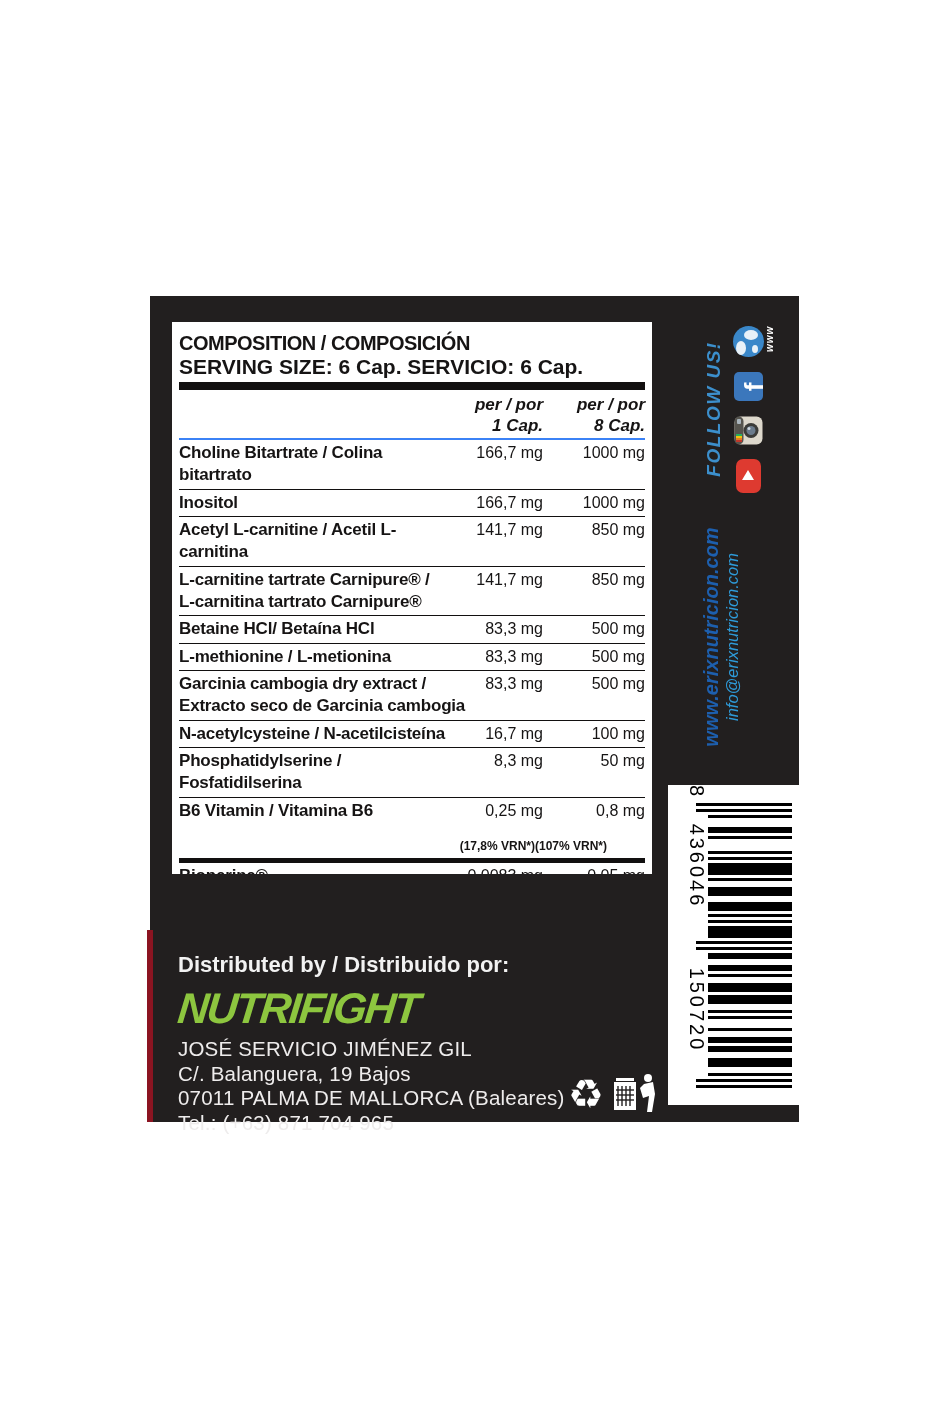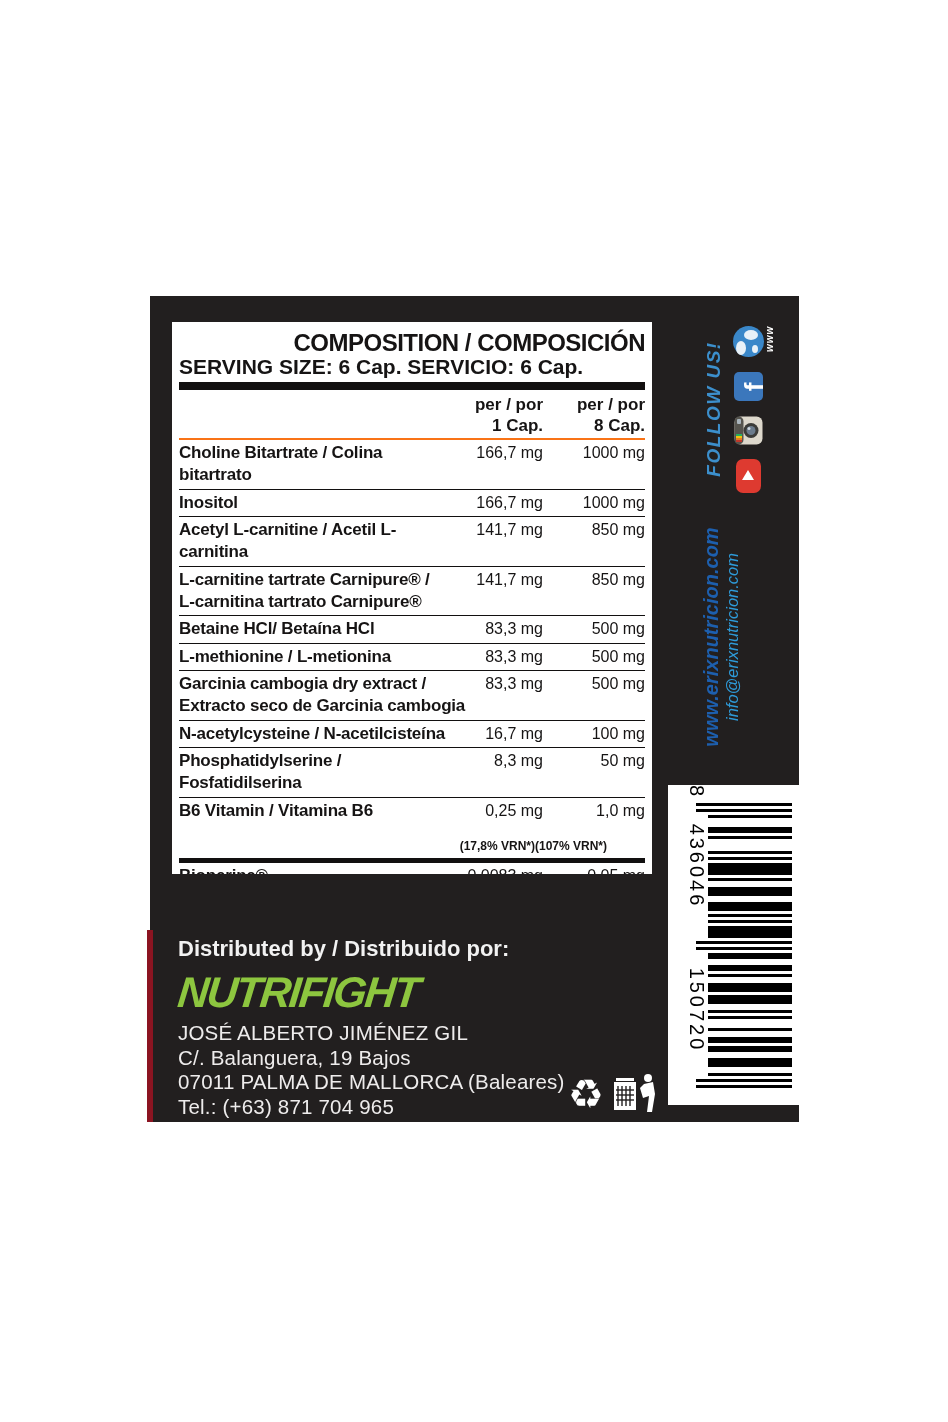--- a/index.html
+++ b/index.html
@@ -12,25 +12,25 @@
   html,body{width:948px;height:1422px;background:#ffffff;overflow:hidden;}
   body{font-family:"Liberation Sans", sans-serif;position:relative;}
 
   .label{position:absolute;left:150px;top:296px;width:649px;height:826px;background:var(--label-bg);}
 
   .red-strip{position:absolute;left:-3px;top:634px;width:6px;height:192px;background:var(--accent-red);}
 
   
   .panel{position:absolute;left:22px;top:26px;width:480px;height:552px;background:var(--panel-bg);
          color:var(--text-dark);padding:8px 7px 6px 7px;overflow:hidden;}
-  .comp-title{font-size:24px;font-weight:bold;letter-spacing:-0.5px;line-height:26px;text-align:right;}
+  .comp-title{font-size:20px;font-weight:bold;letter-spacing:-0.5px;line-height:26px;}
   .comp-serving{font-size:21px;font-weight:bold;line-height:21px;}
   .thick-bar{height:8px;background:#121010;margin-top:5px;}
   .thick-bar.mid{height:5px;margin:3px 0 0 0;}
-  .hdr-row{display:flex;justify-content:flex-end;padding:4px 0 2px 0;border-bottom:2px solid #f97316;}
+  .hdr-row{display:flex;justify-content:flex-end;padding:4px 0 2px 0;border-bottom:2px solid #3b82f6;font-style:italic;}
   .hdr-col{width:96px;text-align:right;font-size:17px;font-weight:bold;line-height:21px;}
   .hdr-col+.hdr-col{width:102px;}
   .comp-row-block{border-bottom:1.5px solid #121010;padding:2px 0 2.5px 0;}
   #rows-main .comp-row-block:last-child, #rows-trace .comp-row-block:last-child{border-bottom:none;}
   .comp-row{display:flex;align-items:baseline;}
   .row-name{flex:1;font-size:17px;font-weight:bold;line-height:22px;letter-spacing:-0.2px;}
   .row-val{width:96px;text-align:right;font-size:16px;font-weight:normal;line-height:22px;}
   .row-val.val2{width:102px;}
   .comp-sub{display:flex;justify-content:flex-end;margin-top:17px;}
   .comp-sub span{font-size:12px;font-weight:bold;}
@@ -66,21 +66,21 @@
   .bars .m{width:3px;height:84px;}
   .bars .m.g{height:96px;}
   .bars .b{background:#000;}
   .bc-digits{display:flex;margin-top:-12px;font-size:20px;color:#000;}
   .bc-digits .d8{width:16px;text-align:left;}
   .bc-digits .dl{width:130px;text-align:center;letter-spacing:3px;}
   .bc-digits .dm{width:14px;}
   .bc-digits .dr{width:130px;text-align:center;letter-spacing:3px;}
 
   
-  .distributor{position:absolute;left:28px;top:640px;width:470px;color:var(--text-light);}
+  .distributor{position:absolute;left:28px;top:656px;width:470px;color:var(--text-light);}
   .dist-heading{font-size:22px;font-weight:bold;line-height:26px;}
   .brand-logo{margin-top:5px;font-size:43px;font-weight:bold;font-style:italic;color:var(--brand-green);
     letter-spacing:-2px;transform:skewX(-6deg);transform-origin:left;line-height:50px;width:max-content;}
   .dist-lines{margin-top:4px;font-size:20.5px;line-height:24.5px;color:#eeecec;letter-spacing:0.2px;}
   .disposal-icons{position:absolute;left:418px;top:776px;display:flex;align-items:flex-end;gap:8px;color:#fff;}
   .recycle-glyph{font-size:40px;line-height:40px;color:#fff;}
 </style>
 </head>
 <body>
 
@@ -169,21 +169,21 @@
           <div class="comp-row">
             <span class="row-name">Phosphatidylserine / Fosfatidilserina</span>
             <span class="row-val val1">8,3 mg</span>
             <span class="row-val val2">50 mg</span>
           </div>
         </div>
         <div class="comp-row-block">
           <div class="comp-row">
             <span class="row-name">B6 Vitamin / Vitamina B6</span>
             <span class="row-val val1">0,25 mg</span>
-            <span class="row-val val2">1,0 mg</span>
+            <span class="row-val val2">0,8 mg</span>
           </div>
           <div class="comp-sub">
             <span class="sub1">(17,8% VRN*)</span>
             <span class="sub2">(107% VRN*)</span>
           </div>
         </div>
       </div>
     <div class="thick-bar mid"></div>
     <div id="rows-trace">
         <div class="comp-row-block">
@@ -338,21 +338,21 @@
       <span class="dl">436046</span>
       <span class="dm"></span>
       <span class="dr">150720</span>
     </div>
   </div>
 
   <div class="distributor">
     <div class="dist-heading">Distributed by / Distribuido por:</div>
     <div class="brand-logo">NUTRIFIGHT</div>
     <div class="dist-lines">
-      <div>JOSÉ ALBERTO JIMÉNEZ GIL</div>
+      <div>JOSÉ SERVICIO JIMÉNEZ GIL</div>
       <div>C/. Balanguera, 19 Bajos</div>
       <div>07011 PALMA DE MALLORCA (Baleares)</div>
       <div>Tel.: (+63) 871 704 965</div>
     </div>
   </div>
 
   <div class="disposal-icons">
     <span class="recycle-glyph">♻</span>
     <svg width="46" height="42" viewBox="0 0 46 42">
       <rect x="2" y="10" width="22" height="28" fill="#fff"></rect>

